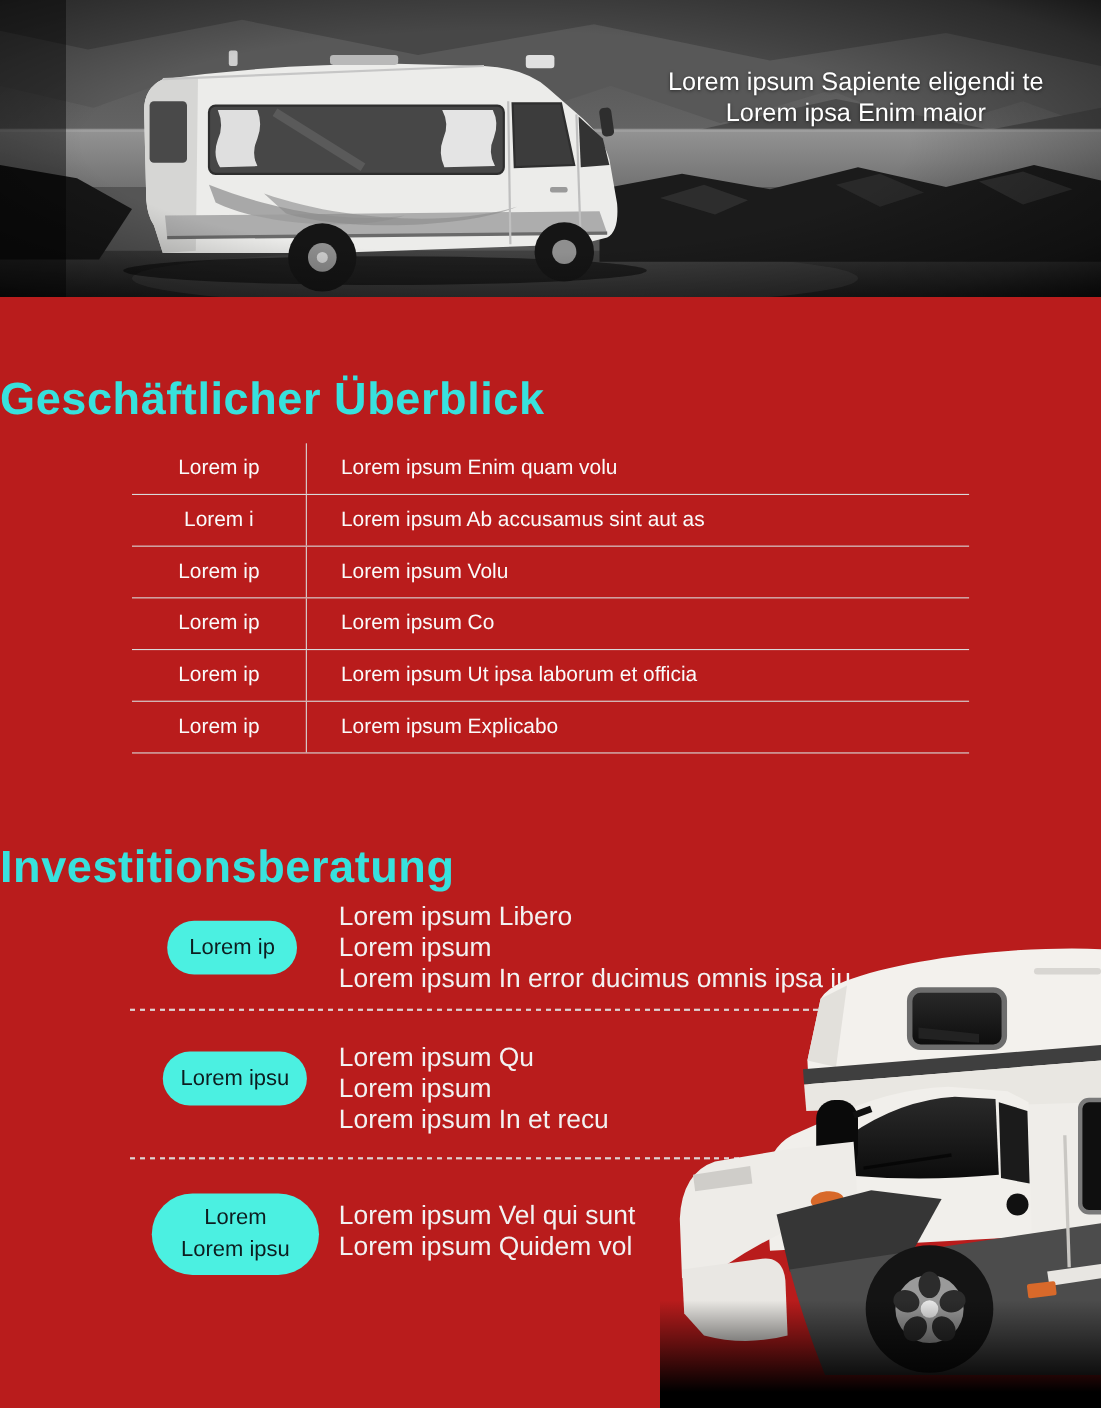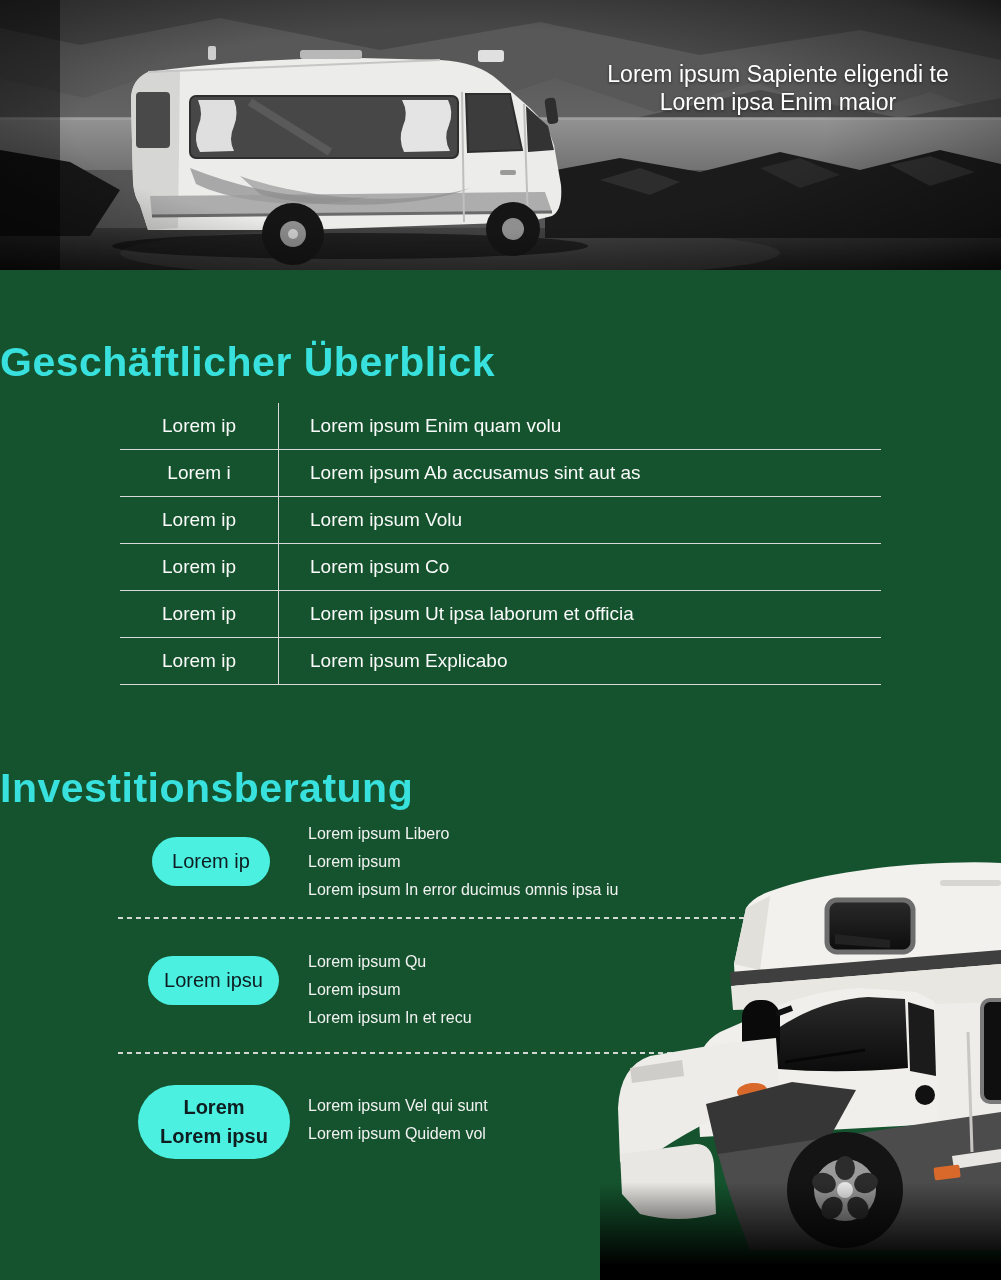--- a/index.html
+++ b/index.html
@@ -1,17 +1,17 @@
 <!DOCTYPE html>
 <html style="--accent: #38e1dd; --pill-bg: #4bf0e1; --pill-text: #0d1d20; --body-text: #f5f5f5; --table-border: #d9d9d9;"><head>
 <meta charset="utf-8">
 <style>
   html,body{margin:0;padding:0;background:#000;}
   .page{
-    position:relative;width:1001px;height:1280px;background:#14532d;overflow:hidden;
+    position:relative;width:1001px;height:1280px;background:#b91c1c;overflow:hidden;
     font-family:"Liberation Sans","DejaVu Sans",sans-serif;color:var(--body-text,#f5f5f5);
   }
   
   .hero{position:absolute;left:0;top:0;width:1001px;height:270px;}
   .hero svg{display:block;}
   .hero-caption{
     position:absolute;left:578px;top:60px;width:400px;text-align:center;
     color:#fff;font-size:23px;line-height:28px;font-weight:400;
     text-shadow:0 1px 3px rgba(0,0,0,.55);
   }
@@ -30,22 +30,22 @@
     display:flex;align-items:center;justify-content:center;}
   .t-value{flex:1;padding-left:31px;font-size:19px;color:#fafafa;}
   
   .pill{
     position:absolute;background:var(--pill-bg,#4bf0e1);color:var(--pill-text,#0d1d20);
     border-radius:38px;display:flex;flex-direction:column;align-items:center;justify-content:center;
     font-size:20px;line-height:29px;text-align:center;
   }
   #pill-1{left:152px;top:837px;width:118px;height:49px;}
   #pill-2{left:148px;top:956px;width:131px;height:49px;}
-  #pill-3{left:138px;top:1085px;width:152px;height:74px;font-weight:bold;}
-  .item-lines{position:absolute;left:308px;font-size:16px;line-height:28px;color:#f2f2f2;}
+  #pill-3{left:138px;top:1085px;width:152px;height:74px;}
+  .item-lines{position:absolute;left:308px;font-size:24px;line-height:28px;color:#f2f2f2;}
   #lines-1{top:820px;}
   #lines-2{top:948px;}
   #lines-3{top:1092px;}
   .dashed{
     position:absolute;height:2px;left:118px;
     background:repeating-linear-gradient(90deg,#e3e3e3 0 5px,transparent 5px 9px);
     opacity:.92;
   }
   #dash-1{top:917px;width:637px;}
   #dash-2{top:1052px;width:628px;}

